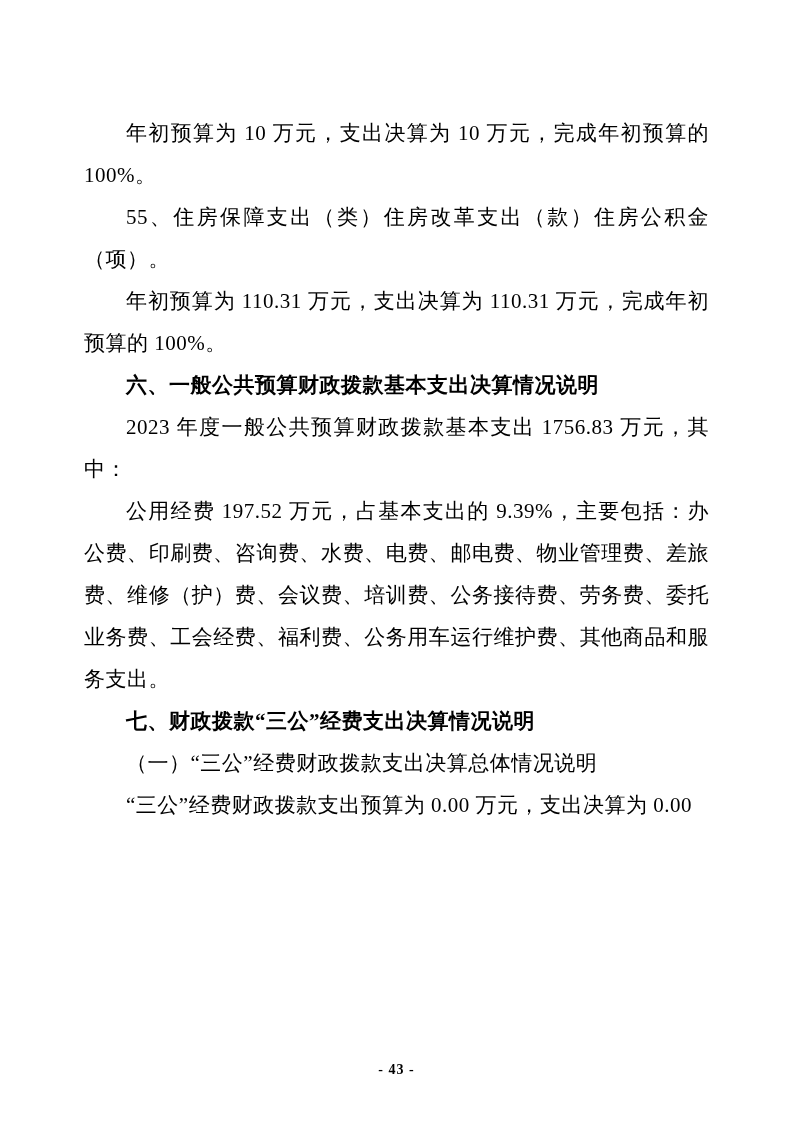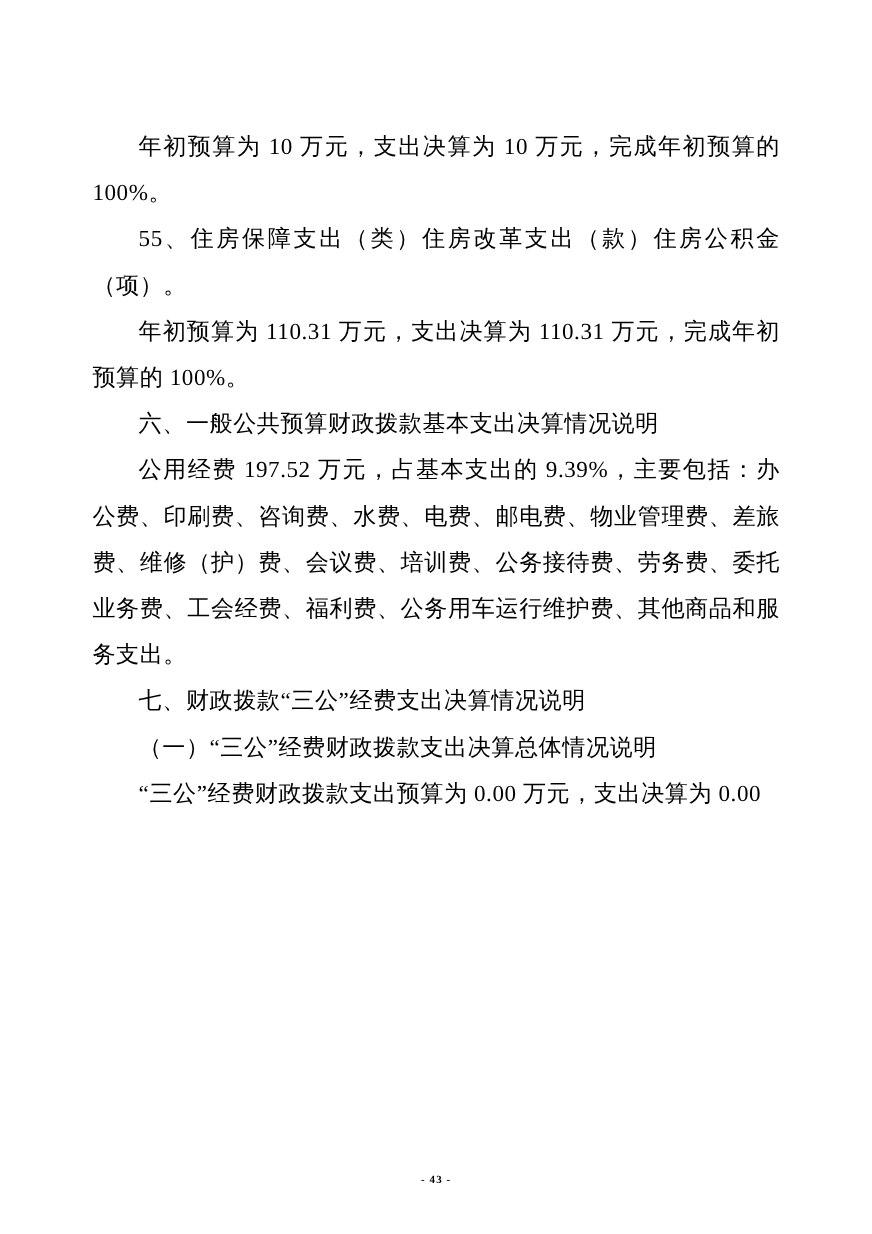--- a/index.html
+++ b/index.html
@@ -26,42 +26,43 @@
     font-size: 21px;
     line-height: 2.0;
     text-align: justify;
     letter-spacing: 0.5px;
   }
   .content p {
     margin: 0;
     text-indent: 2em;
   }
   .content p.heading {
-    font-weight: normal;
+    font-weight: bold;
   }
   .footer {
     position: absolute;
     left: 0;
     right: 0;
     bottom: 60px;
     text-align: center;
-    font-size: 10px;
+    font-size: 14px;
     letter-spacing: 1px;
     color: #000000;
     font-weight: bold;
   }
 </style>
 </head>
 <body>
 
 <div class="page">
   <div class="content">
     <p class="body">年初预算为 10 万元，支出决算为 10 万元，完成年初预算的 100%。</p>
     <p class="body">55、住房保障支出（类）住房改革支出（款）住房公积金（项）。</p>
     <p class="body">年初预算为 110.31 万元，支出决算为 110.31 万元，完成年初预算的 100%。</p>
     <p class="heading">六、一般公共预算财政拨款基本支出决算情况说明</p>
+    <p class="body">2023 年度一般公共预算财政拨款基本支出 1756.83 万元，其中：</p>
     <p class="body">公用经费 197.52 万元，占基本支出的 9.39%，主要包括：办公费、印刷费、咨询费、水费、电费、邮电费、物业管理费、差旅费、维修（护）费、会议费、培训费、公务接待费、劳务费、委托业务费、工会经费、福利费、公务用车运行维护费、其他商品和服务支出。</p>
     <p class="heading">七、财政拨款“三公”经费支出决算情况说明</p>
     <p class="body">（一）“三公”经费财政拨款支出决算总体情况说明</p>
     <p class="body">“三公”经费财政拨款支出预算为 0.00 万元，支出决算为 0.00</p>
   </div>
   <div class="footer">- 43 -</div>
 </div>
 
 </body></html>

